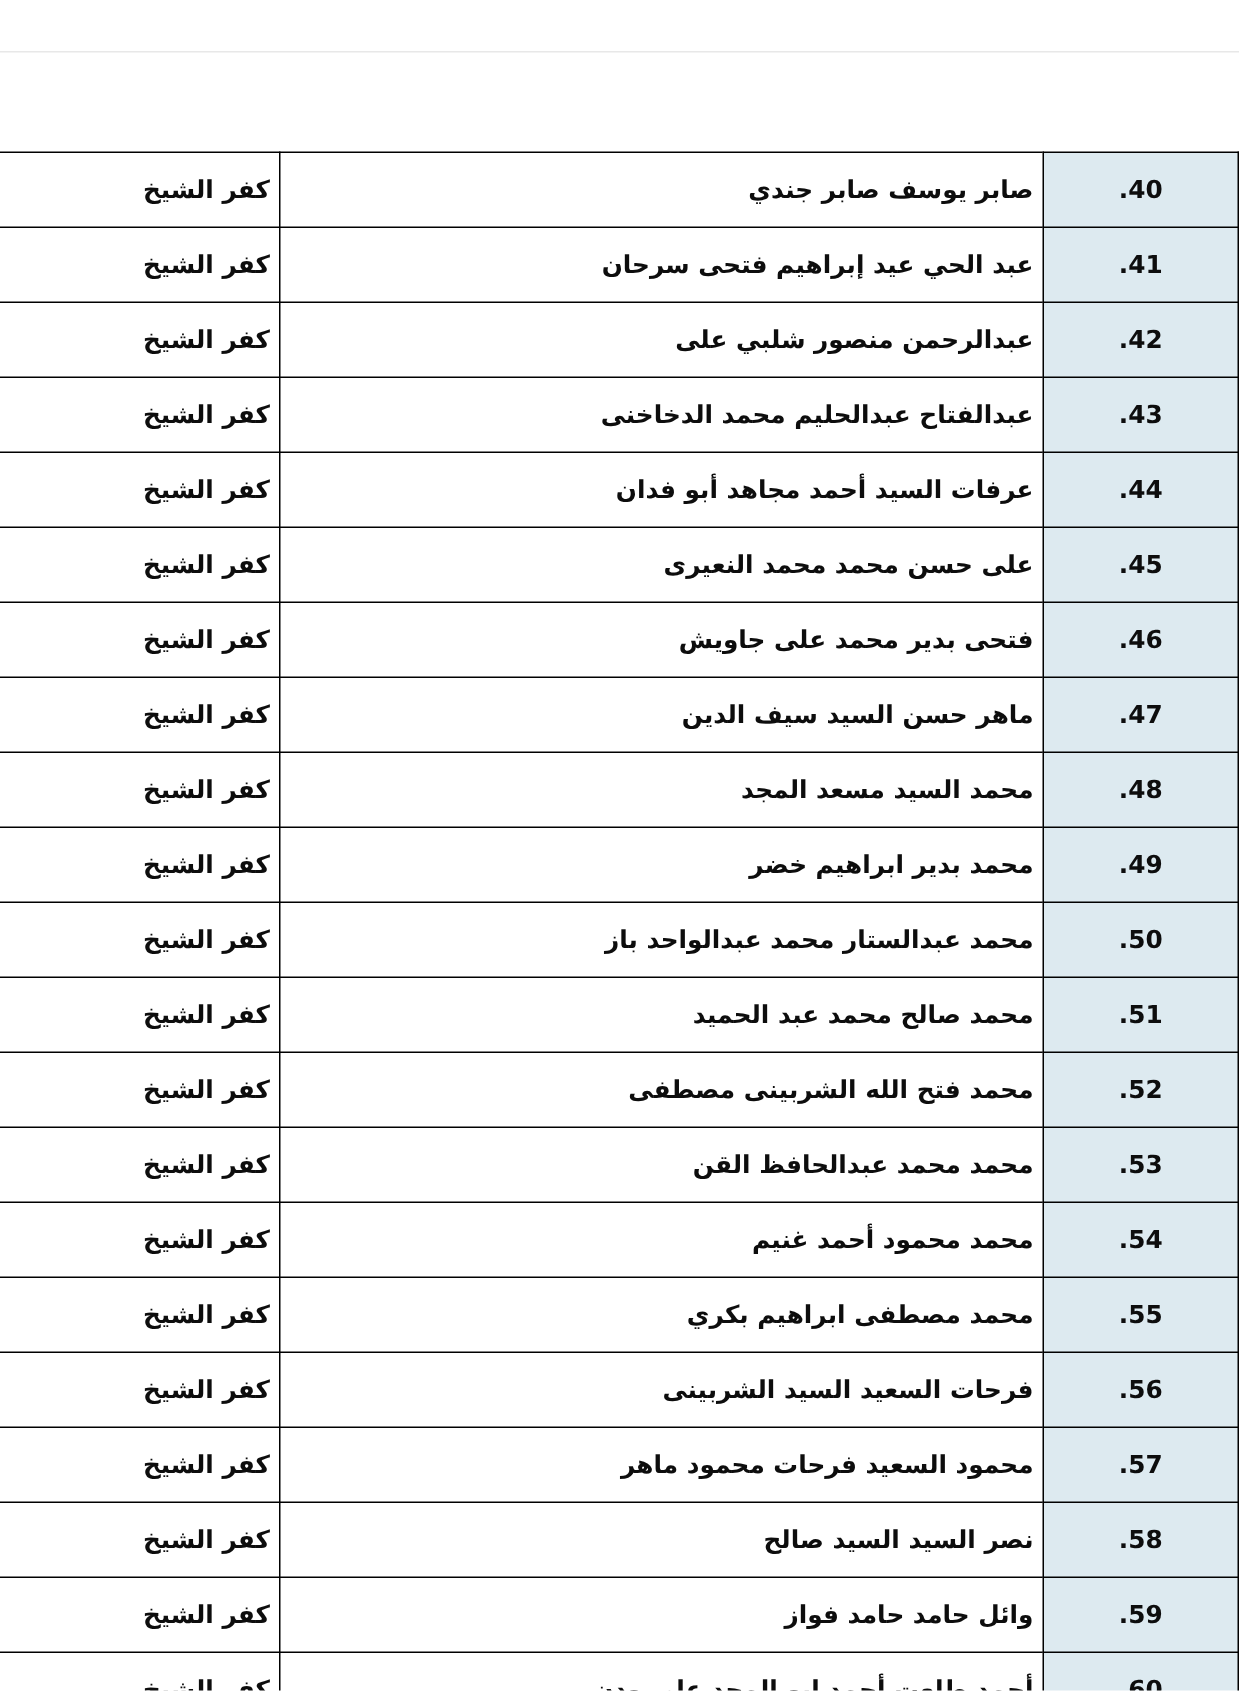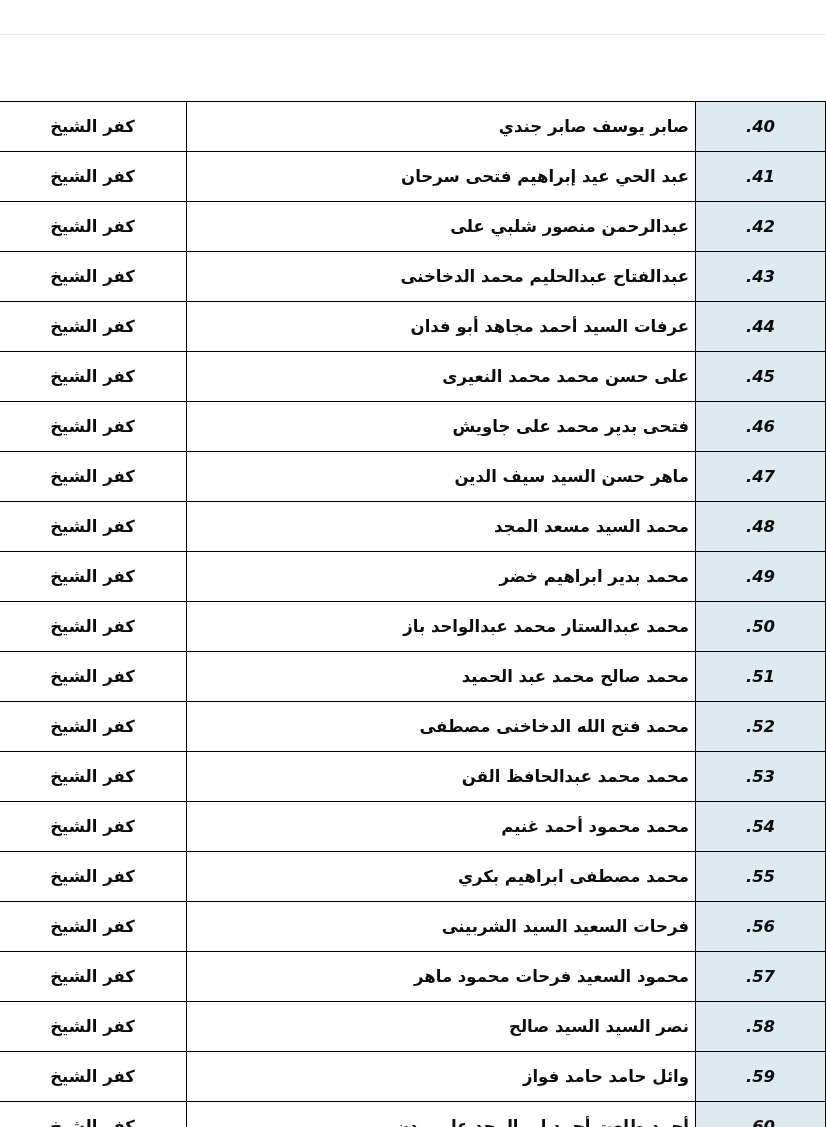--- a/index.html
+++ b/index.html
@@ -57,26 +57,25 @@
     text-align: center;
     font-size: 17px;
     direction: ltr;
   }
   td.col-name {
     width: 496px;
     text-align: right;
   }
   td.col-gov {
     width: 175px;
-    text-align: center;
+    text-align: right;
   }
   
   table.roster tr td.col-index {
     border-left: 1px solid #000000;
-    font-style: italic;
   }
 </style>
 </head>
 <body>
 
 <div class="page">
   <div class="doc-top-strip"></div>
   <div class="table-wrap">
     <table class="roster">
       <tbody>
@@ -135,21 +134,21 @@
             <td class="col-name">محمد عبدالستار محمد عبدالواحد باز</td>
             <td class="col-gov">كفر الشيخ</td>
           </tr>
           <tr>
             <td class="col-index">.51</td>
             <td class="col-name">محمد صالح محمد عبد الحميد</td>
             <td class="col-gov">كفر الشيخ</td>
           </tr>
           <tr>
             <td class="col-index">.52</td>
-            <td class="col-name">محمد فتح الله الدخاخنى مصطفى</td>
+            <td class="col-name">محمد فتح الله الشربينى مصطفى</td>
             <td class="col-gov">كفر الشيخ</td>
           </tr>
           <tr>
             <td class="col-index">.53</td>
             <td class="col-name">محمد محمد عبدالحافظ القن</td>
             <td class="col-gov">كفر الشيخ</td>
           </tr>
           <tr>
             <td class="col-index">.54</td>
             <td class="col-name">محمد محمود أحمد غنيم</td>

